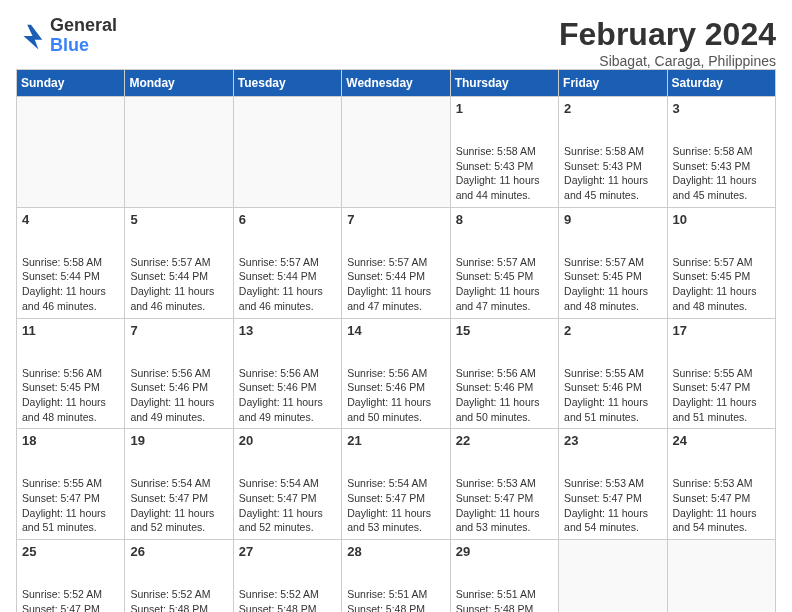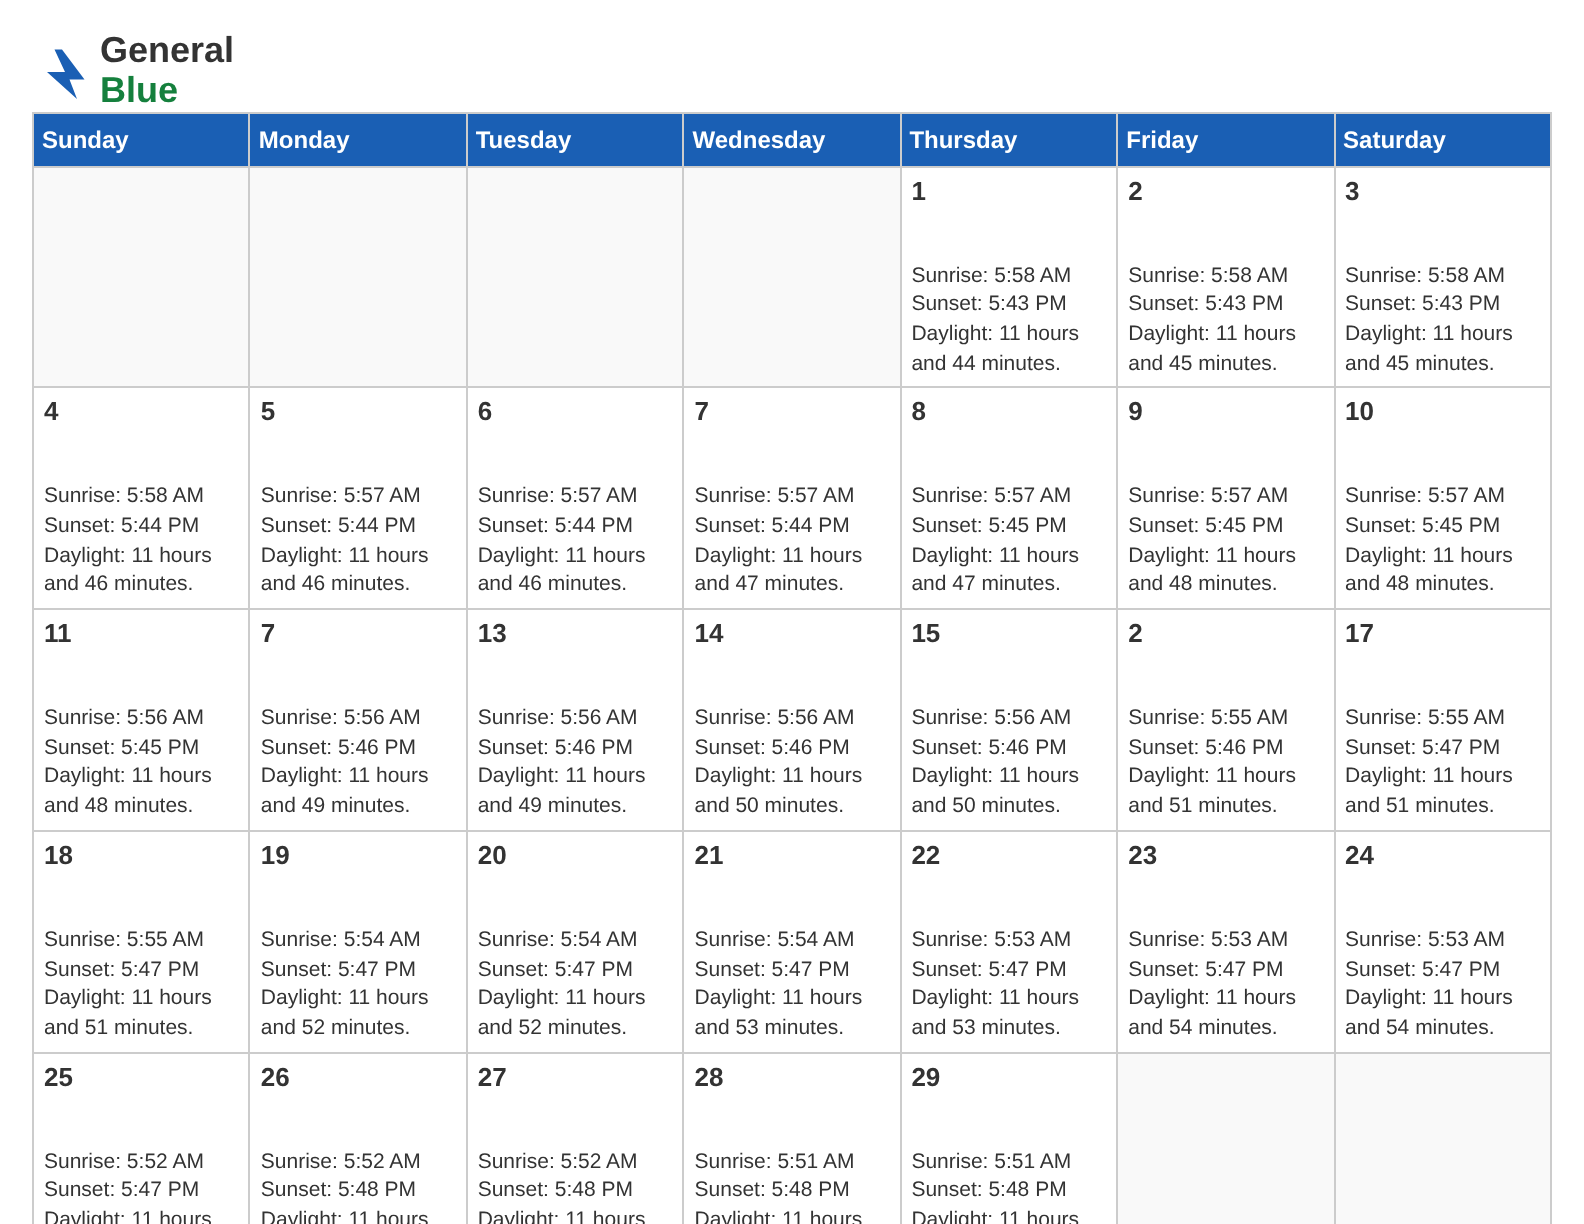--- a/index.html
+++ b/index.html
@@ -20,21 +20,21 @@
       align-items: center;
       gap: 4px;
     }
     .logo-text {
       font-size: 18px;
       font-weight: bold;
       color: #333;
       line-height: 1.1;
     }
     .logo-text .general { display: block; }
-    .logo-text .blue { display: block; color: #15803d; }
+    .logo-text .blue { display: block; color: #3b82f6; }
     .logo-icon {
       width: 30px;
       height: 30px;
     }
     .title-block {
       text-align: right;
     }
     .month-year {
       font-size: 32px;
       font-weight: bold;
@@ -90,20 +90,24 @@
   <div class="logo">
     <svg class="logo-icon" viewBox="0 0 40 40">
       <rect x="0" y="0" width="40" height="40" fill="none"></rect>
       <polygon points="20,5 35,25 25,25 30,38 10,20 22,20 15,5" fill="#1a5fb4"></polygon>
     </svg>
     <div class="logo-text">
       <span class="general">General</span>
       <span class="blue">Blue</span>
     </div>
   </div>
+  <div class="title-block">
+    <div class="month-year">February 2024</div>
+    <div class="location">Sibagat, Caraga, Philippines</div>
+  </div>
 </div>
 
 <table>
   <thead>
     <tr id="weekday-header">
         <th>Sunday</th>
         <th>Monday</th>
         <th>Tuesday</th>
         <th>Wednesday</th>
         <th>Thursday</th>

